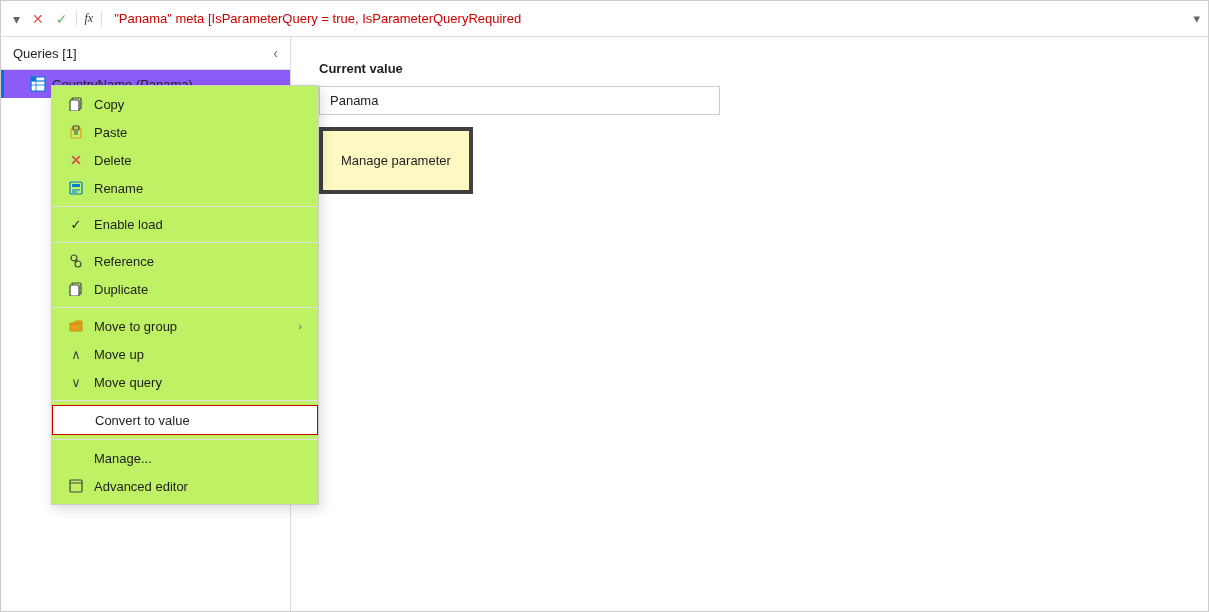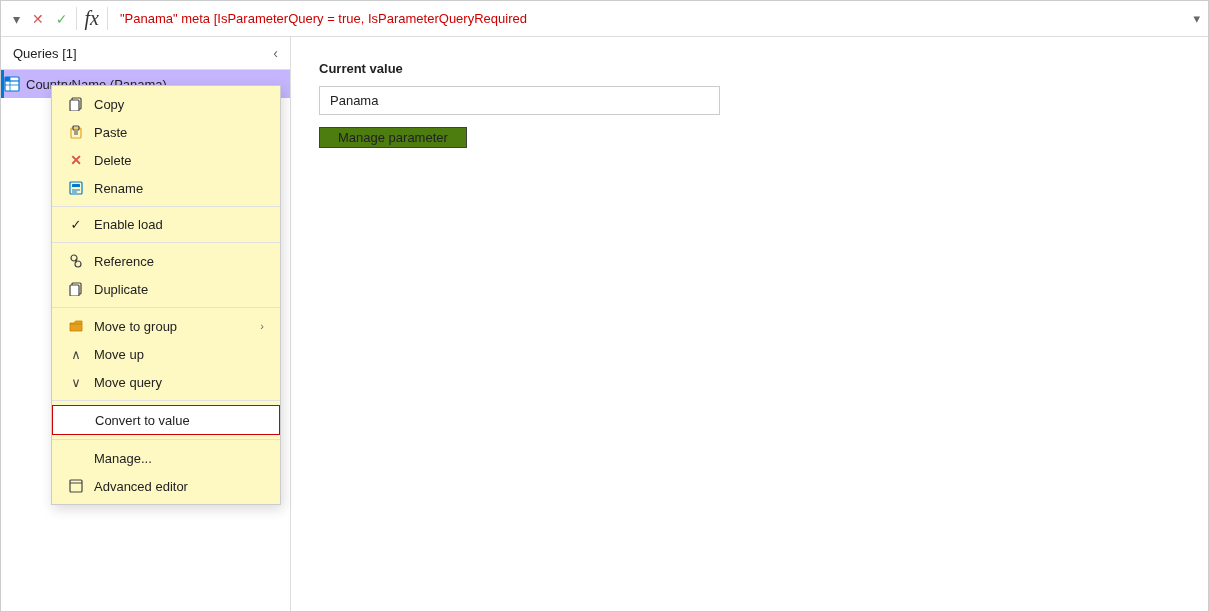--- a/index.html
+++ b/index.html
@@ -32,21 +32,21 @@
     .formula-bar-icon {
       color: #666;
       font-size: 14px;
       cursor: pointer;
       padding: 2px 4px;
     }
     .formula-bar-icon.red { color: #d9534f; }
     .formula-bar-icon.green { color: #5cb85c; }
     .formula-bar-icon.italic {
       font-style: italic;
-      font-size: 20px;
+      font-size: 12px;
       font-family: serif;
       color: #333;
       padding: 0 8px;
       border-left: 1px solid #ddd;
       border-right: 1px solid #ddd;
     }
     .formula-text {
       flex: 1;
       color: #cc0000;
       font-size: 13px;
@@ -86,44 +86,44 @@
     }
     .sidebar-collapse {
       color: #666;
       cursor: pointer;
       font-size: 14px;
     }
     
     .query-item {
       display: flex;
       align-items: center;
-      padding: 6px 0;
-      background: #c4b5fd;
+      padding: 6px 26px;
+      background: #8b5cf6;
       border-left: 3px solid #0078d4;
       gap: 6px;
       cursor: pointer;
     }
     .query-item-icon {
       width: 16px;
       height: 16px;
       flex-shrink: 0;
     }
     .query-item-label {
       font-size: 13px;
       color: #222;
     }
     
     .context-menu {
       position: absolute;
       top: 48px;
       left: 50px;
-      background: #fef9c3;
+      background: #bef264;
       border: 1px solid #ccc;
       box-shadow: 2px 4px 12px rgba(0,0,0,0.15);
-      width: 230px;
+      width: 268px;
       z-index: 100;
       padding: 4px 0;
     }
     .menu-item {
       display: flex;
       align-items: center;
       padding: 6px 16px;
       gap: 10px;
       cursor: pointer;
       color: #222;
@@ -175,23 +175,23 @@
     .current-value-input {
       width: 401px;
       padding: 6px 10px;
       border: 1px solid #ccc;
       font-size: 13px;
       color: #222;
       outline: none;
       margin-bottom: 12px;
     }
     .manage-btn {
-      padding: 2px 18px;
-      border: 1px solid #404040;
-      background: #4d7c0f;
+      padding: 22px 18px;
+      border: 4px solid #404040;
+      background: #fef9c3;
       font-size: 13px;
       cursor: pointer;
       color: #222;
     }
   </style>
 </head>
 <body>
 
 <div class="app-container">
 

